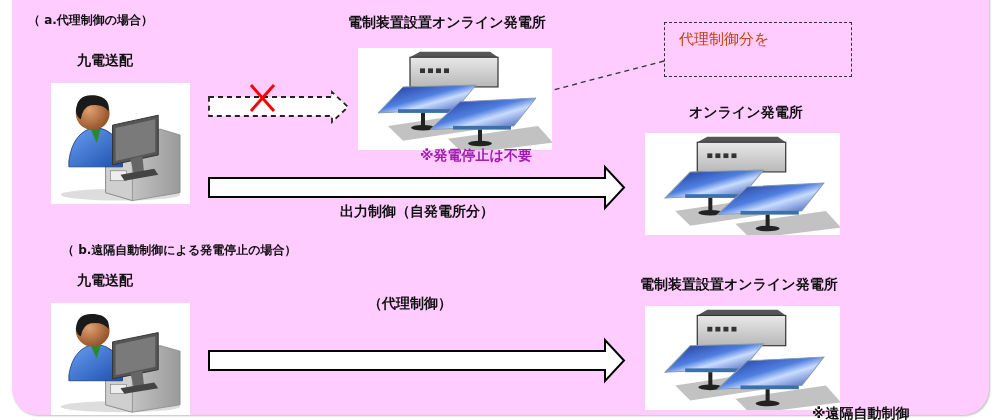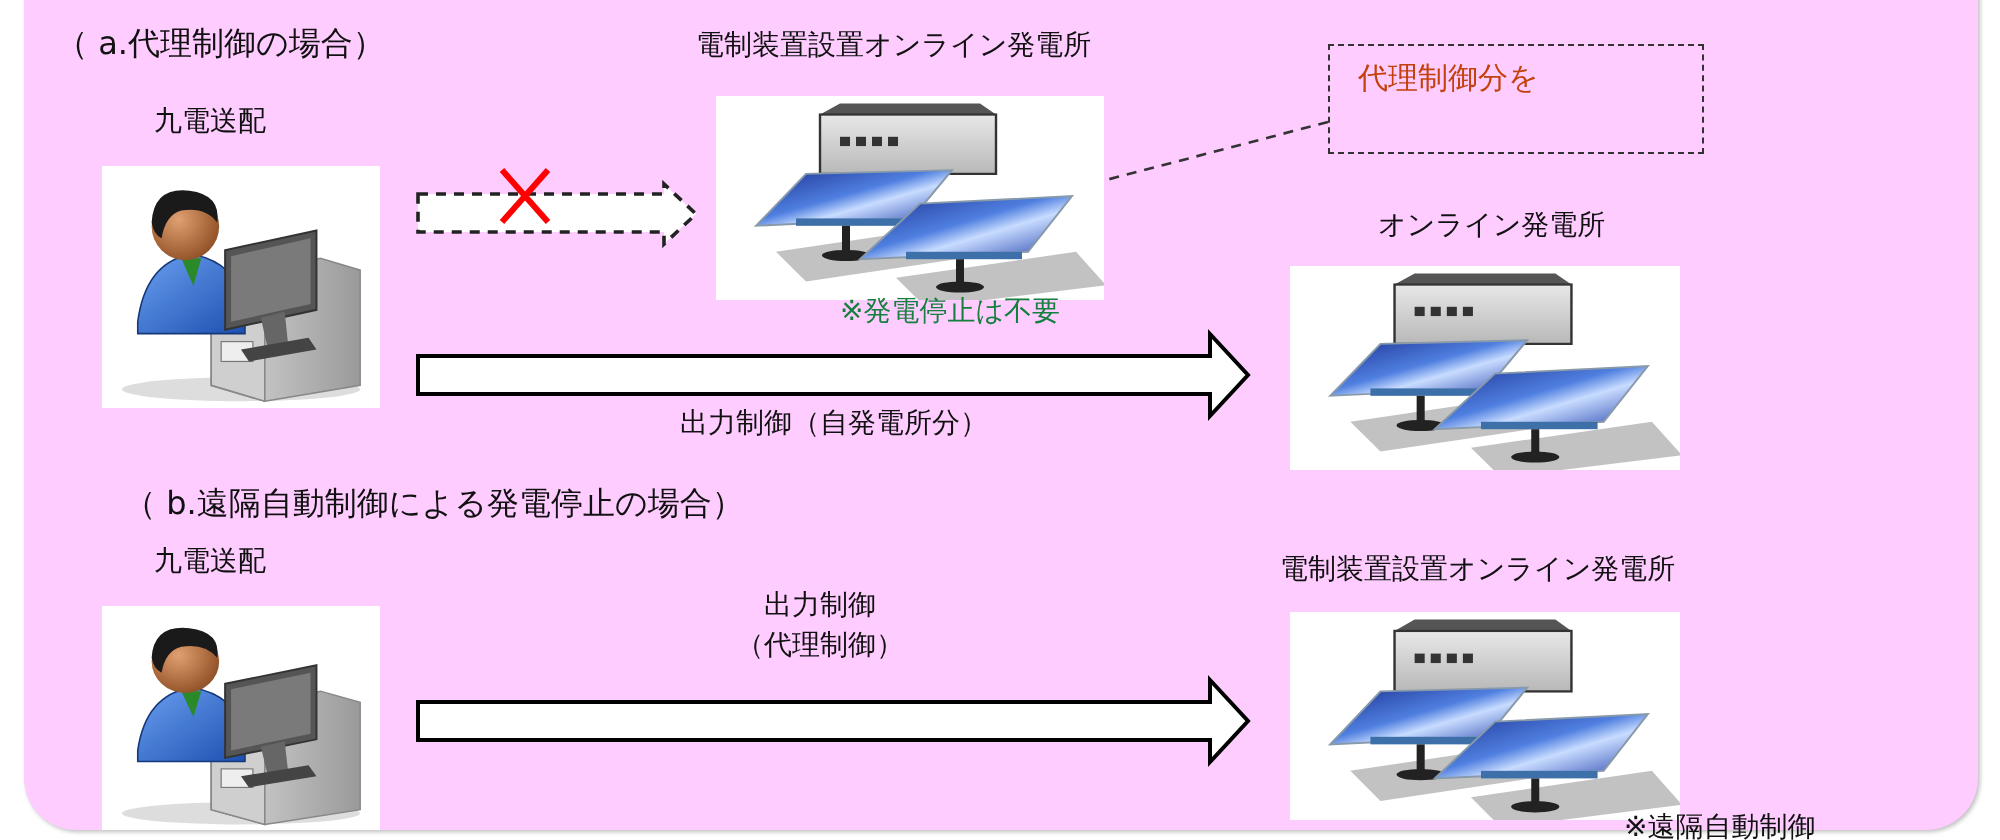--- a/index.html
+++ b/index.html
@@ -1,24 +1,24 @@
 <!DOCTYPE html>
 <html><head>
 <meta charset="utf-8">
 <style>
   html, body { margin: 0; padding: 0; background: #ffffff; }
   body { width: 1000px; height: 420px; position: relative; overflow: hidden;
          font-family: "DejaVu Sans", "Liberation Sans", sans-serif; color: #111; }
   .panel { position: absolute; left: 12px; top: -30px; width: 977px; height: 445px;
            background: #ffccff; border-radius: 26px;
            box-shadow: 1px 1px 2px rgba(0,0,0,0.25); }
-  .abs { position: absolute; white-space: nowrap; }
-  .heading { font-weight: normal; font-size: 16px; }
+  .abs { position: absolute; white-space: nowrap; font-weight: bold; }
+  .heading { font-weight: bold; font-size: 12px; }
   .label { font-size: 14px; }
-  .red { color: #15803d; }
+  .red { color: #a21caf; }
   .imgbox { position: absolute; background: #ffffff; overflow: hidden; }
   .imgbox svg { width: 100%; height: 100%; display: block; }
   .callout { position: absolute; left: 664px; top: 22px; width: 188px; height: 55px;
              border: 1.5px dashed #333; box-sizing: border-box; padding: 6px 0 0 14px;
              font-size: 15px; line-height: 21px; color: #c2410c; }
   .callout span { display: block; }
   svg.overlay { position: absolute; left: 0; top: 0; width: 1000px; height: 420px; pointer-events: none; }
   .center { text-align: center; }
 </style>
 </head>
@@ -135,21 +135,20 @@
 
 <div class="abs label" style="left:77px; top:272px;">九電送配</div>
 
 <div class="imgbox" style="left:51px; top:303px; width:139px; height:112px;">
   <svg viewBox="0 0 140 121" preserveAspectRatio="none">
       <use href="#operatorArt"></use>
     </svg>
 </div>
 
 <div class="abs label center" style="left:340px; top:293px; width:140px; line-height:20px;">
-  <div>出力制御</div>
   <div>（代理制御）</div>
 </div>
 
 <div class="abs label" style="left:640px; top:276px;">電制装置設置オンライン発電所</div>
 
 <div class="imgbox" style="left:645px; top:306px; width:195px; height:104px;">
   <svg viewBox="0 0 194 110" preserveAspectRatio="none">
       <use href="#plantArt" transform="translate(10,2)"></use>
     </svg>
 </div>

